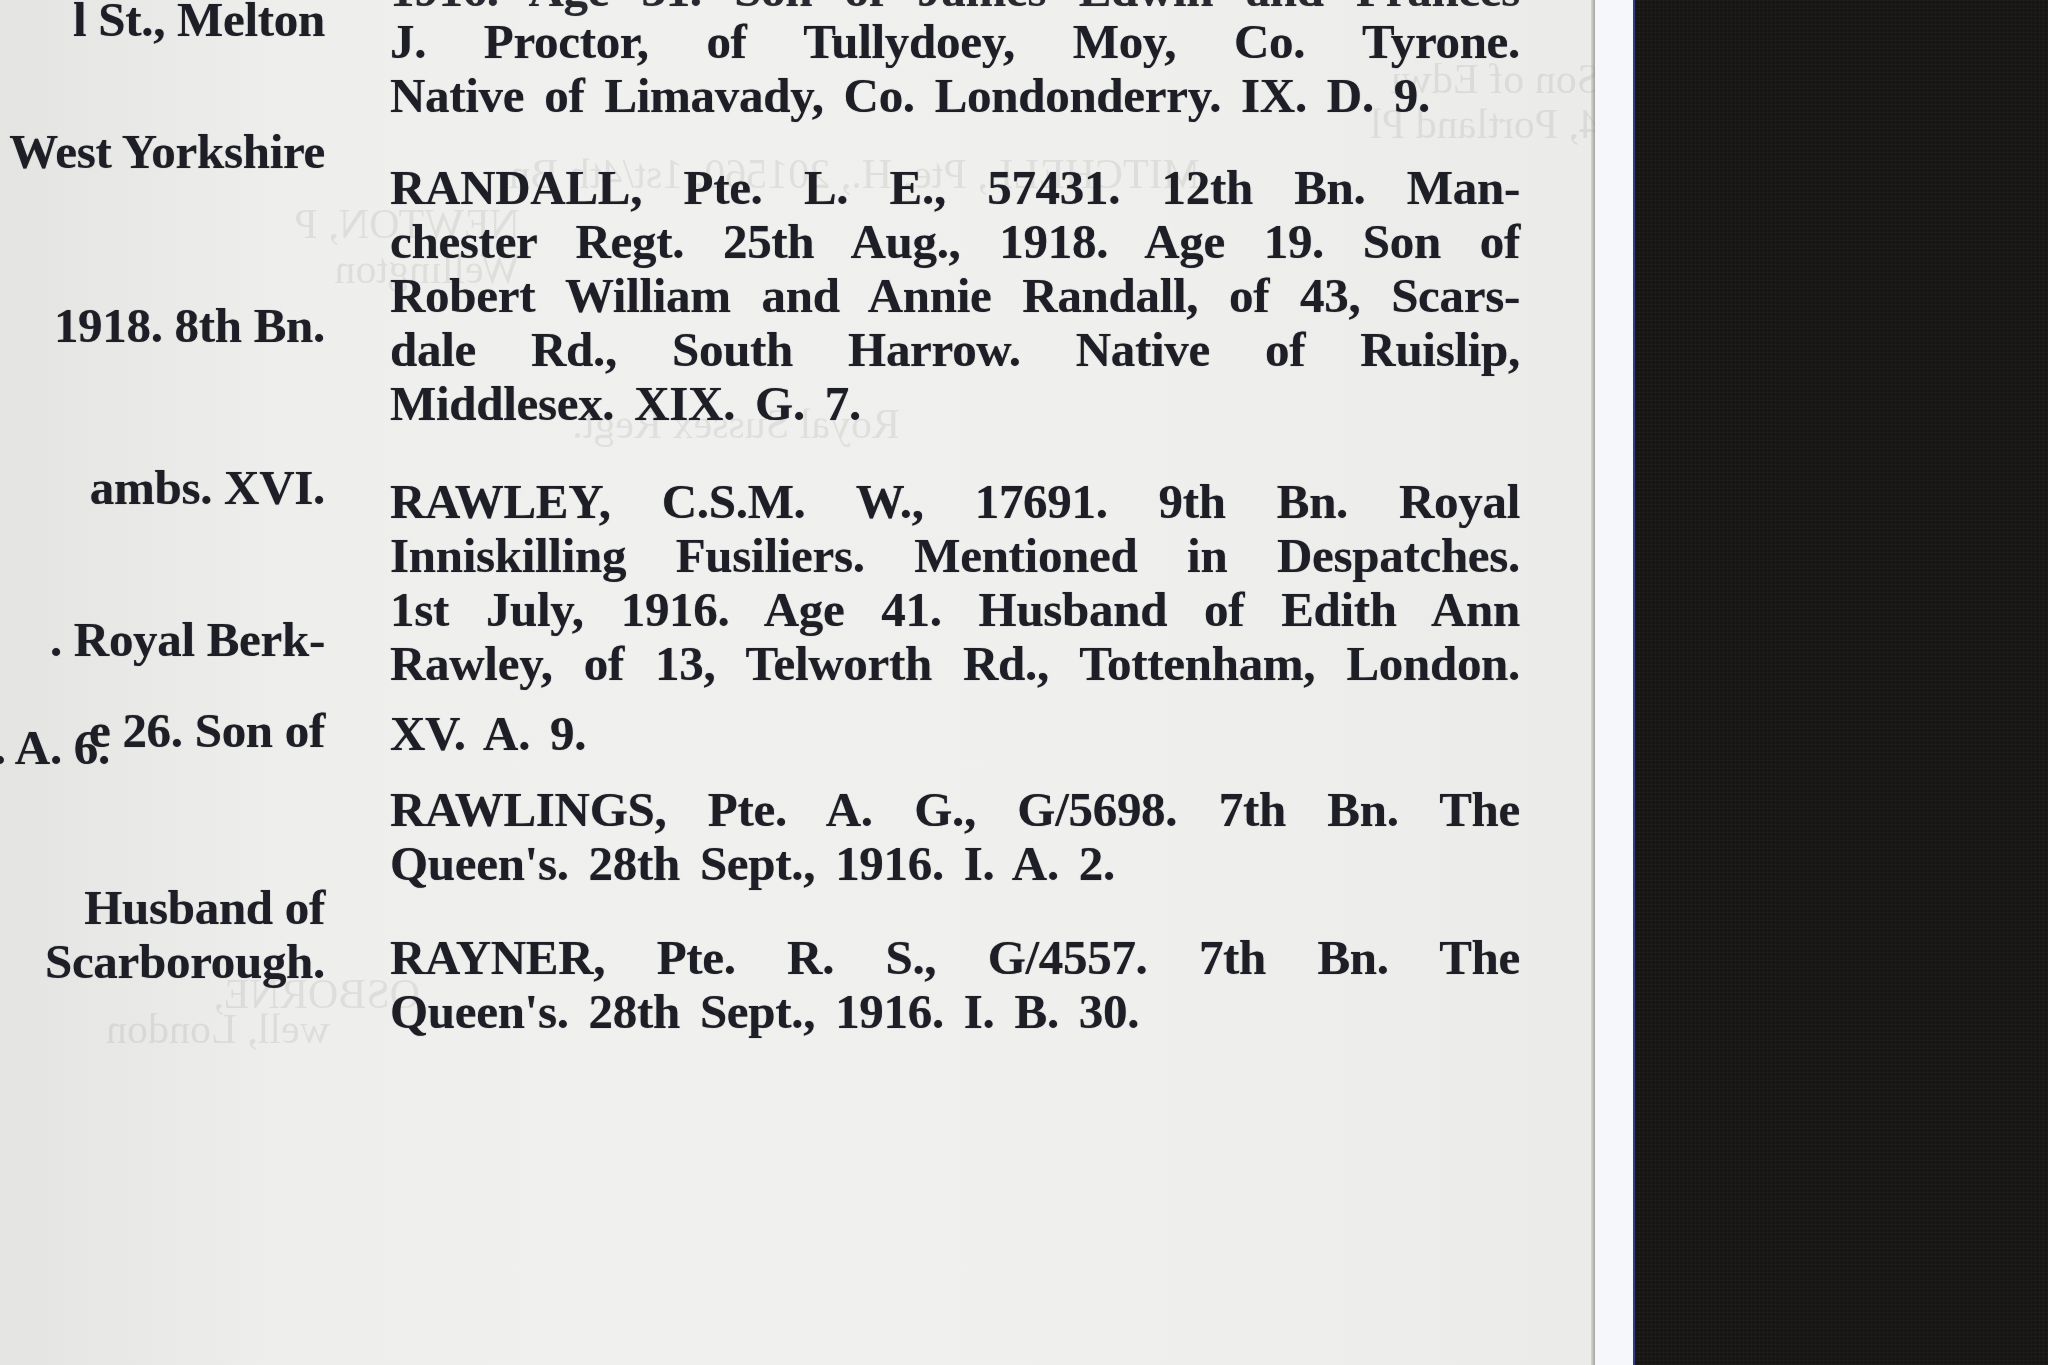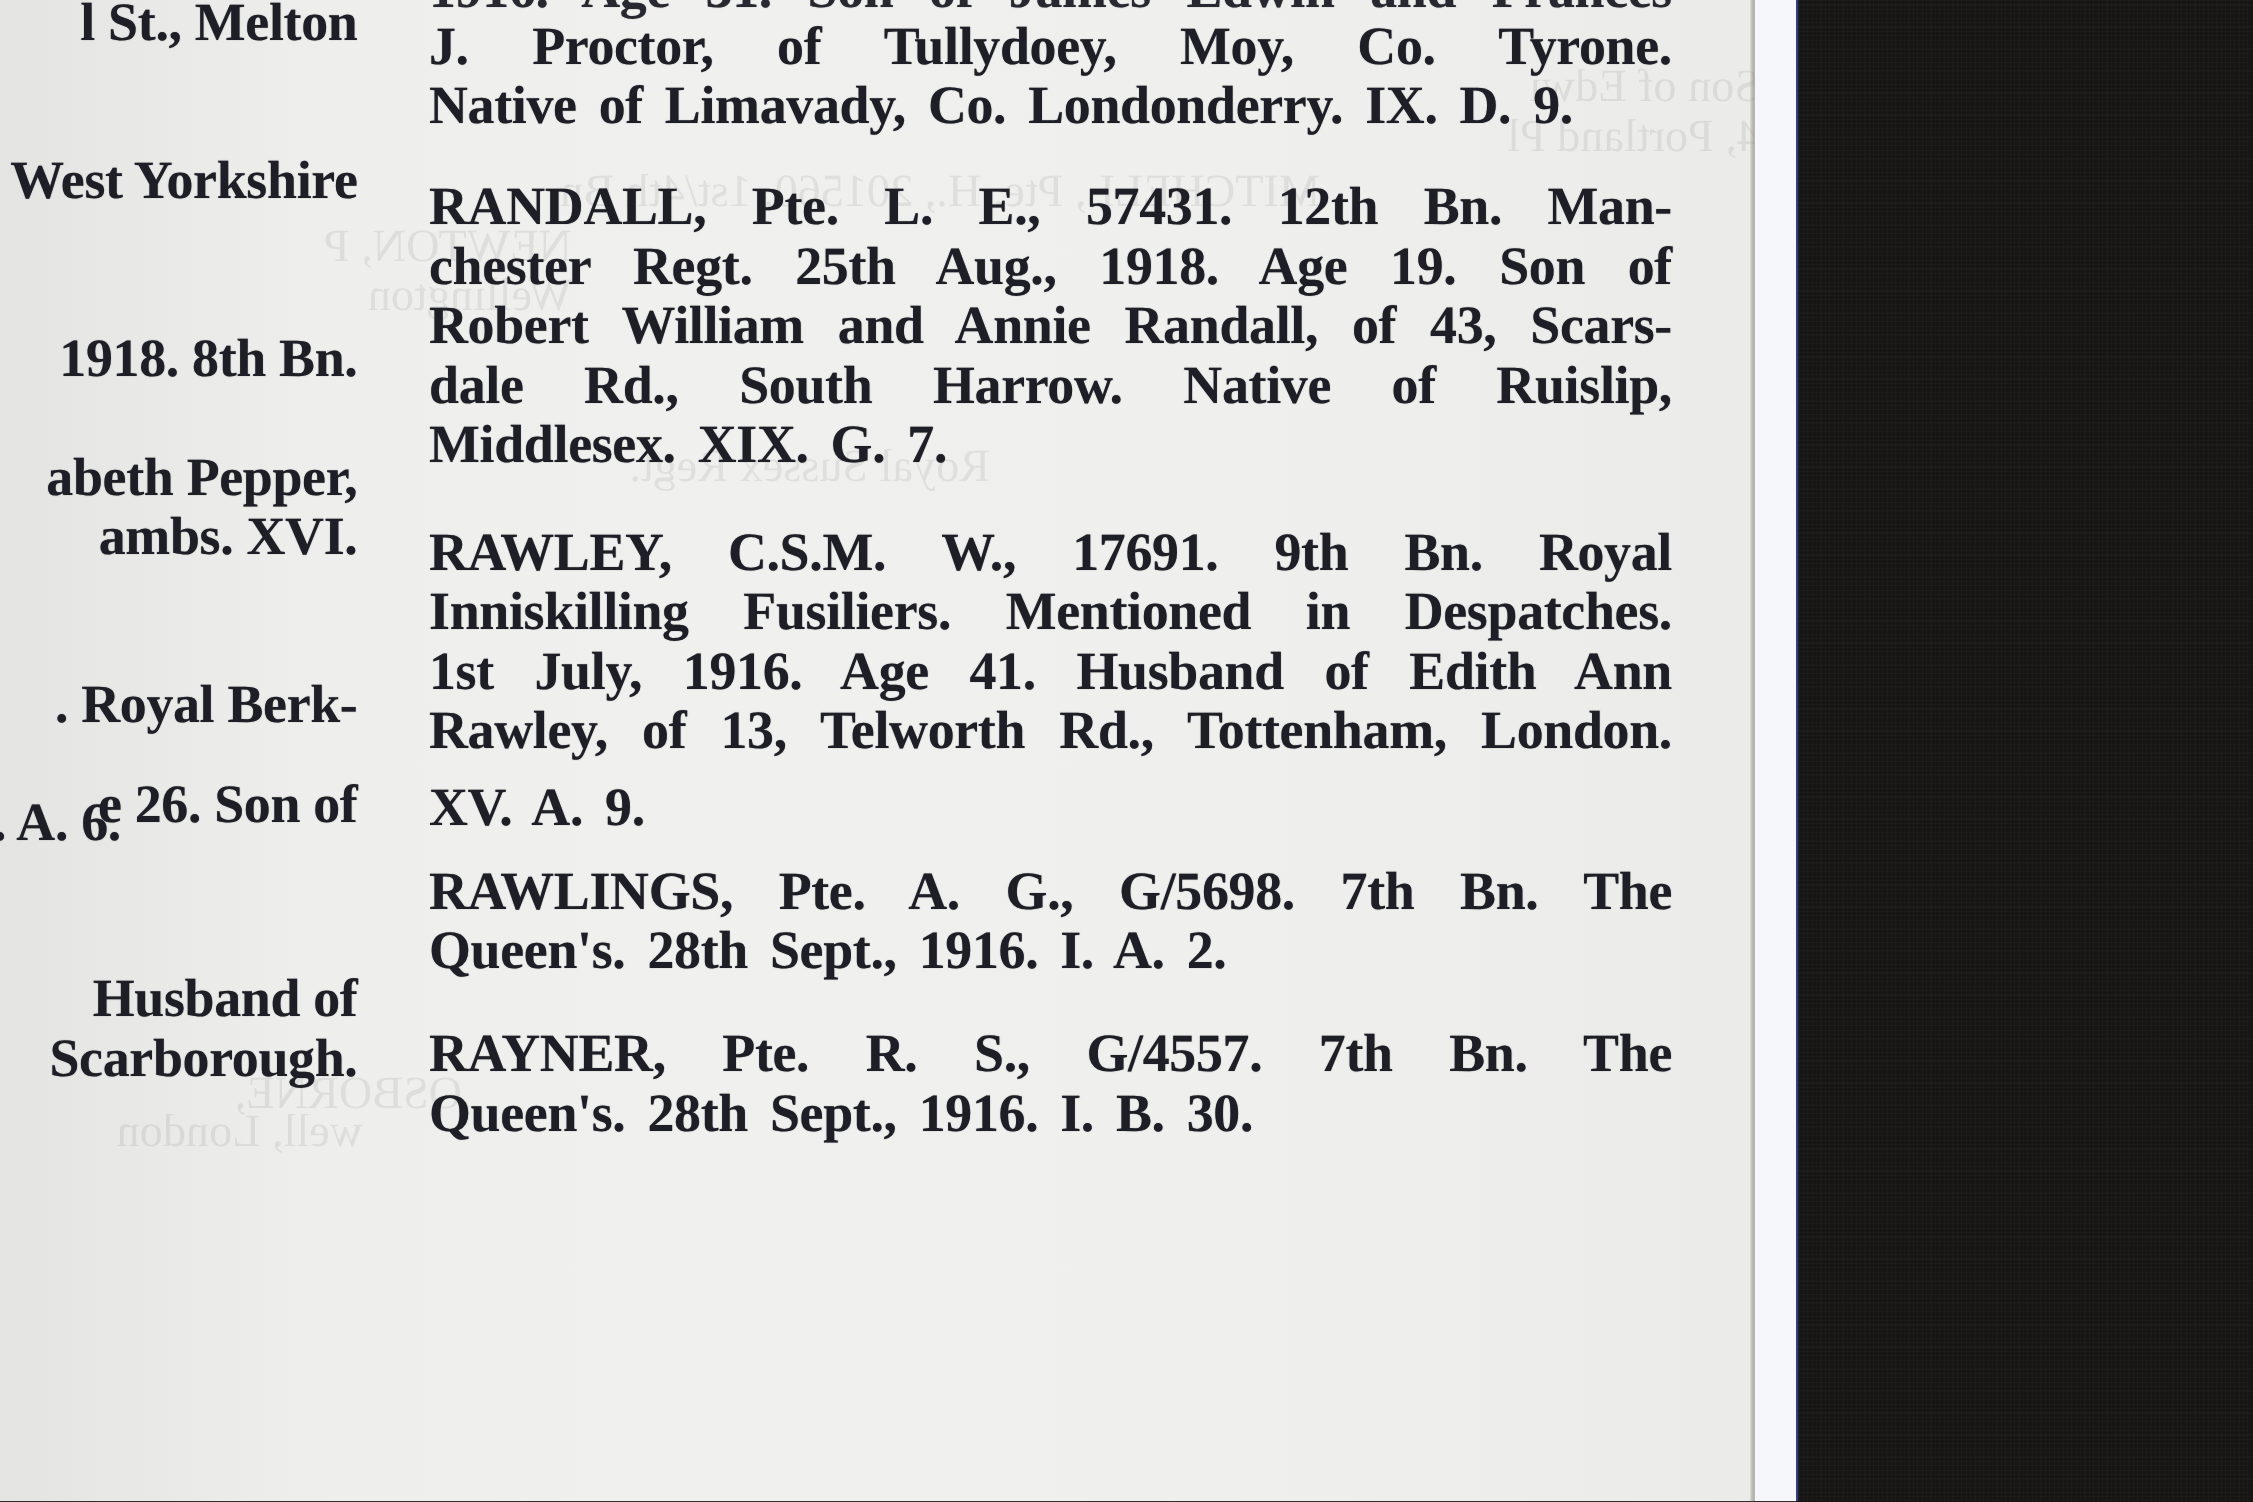--- a/index.html
+++ b/index.html
@@ -132,23 +132,22 @@
     <div class="bleed" style="left:1600px; top:100px; transform:scaleX(-1) translateX(100%);">4, Portland Pl</div>
     <div class="bleed" style="left:1200px; top:150px; transform:scaleX(-1) translateX(100%);">MITCHELL, Pte. H., 201560. 1st/4th Bn.</div>
     <div class="bleed" style="left:520px; top:200px; transform:scaleX(-1) translateX(100%);">NEWTON, P</div>
     <div class="bleed" style="left:520px; top:245px; transform:scaleX(-1) translateX(100%);">Wellington</div>
     <div class="bleed" style="left:900px; top:400px; transform:scaleX(-1) translateX(100%);">Royal Sussex Regt.</div>
     <div class="bleed" style="left:420px; top:970px; transform:scaleX(-1) translateX(100%);">OSBORNE,</div>
     <div class="bleed" style="left:330px; top:1005px; transform:scaleX(-1) translateX(100%);">well, London</div>
 
     <div class="left-col text">
       <div class="left-line" style="top:-8px;">l St.,  Melton</div>
-      <div class="left-line" style="top:136px;">West  Yorkshire</div>
+      <div class="left-line" style="top:124px;">West  Yorkshire</div>
       <div class="left-line" style="top:298px;margin-left:16px;">1918.   8th Bn.</div>
-      <div class="left-line" style="top:406px;">abeth  Pepper,</div>
       <div class="left-line" style="top:460px;">ambs.    XVI.</div>
       <div class="left-line" style="top:612px;">. Royal  Berk-</div>
       <div class="left-line" style="top:666px;margin-top:37px;">e  26.   Son  of</div>
       <div class="left-line" style="top:720px; right:215px;">I.  A.  6.</div>
       <div class="left-line" style="top:880px;">Husband  of</div>
       <div class="left-line" style="top:934px;">Scarborough.</div>
     </div>
 
     <div class="main-col text">
       <div class="line top-cut">1916.  Age 31.  Son of James Edwin and Frances</div>

